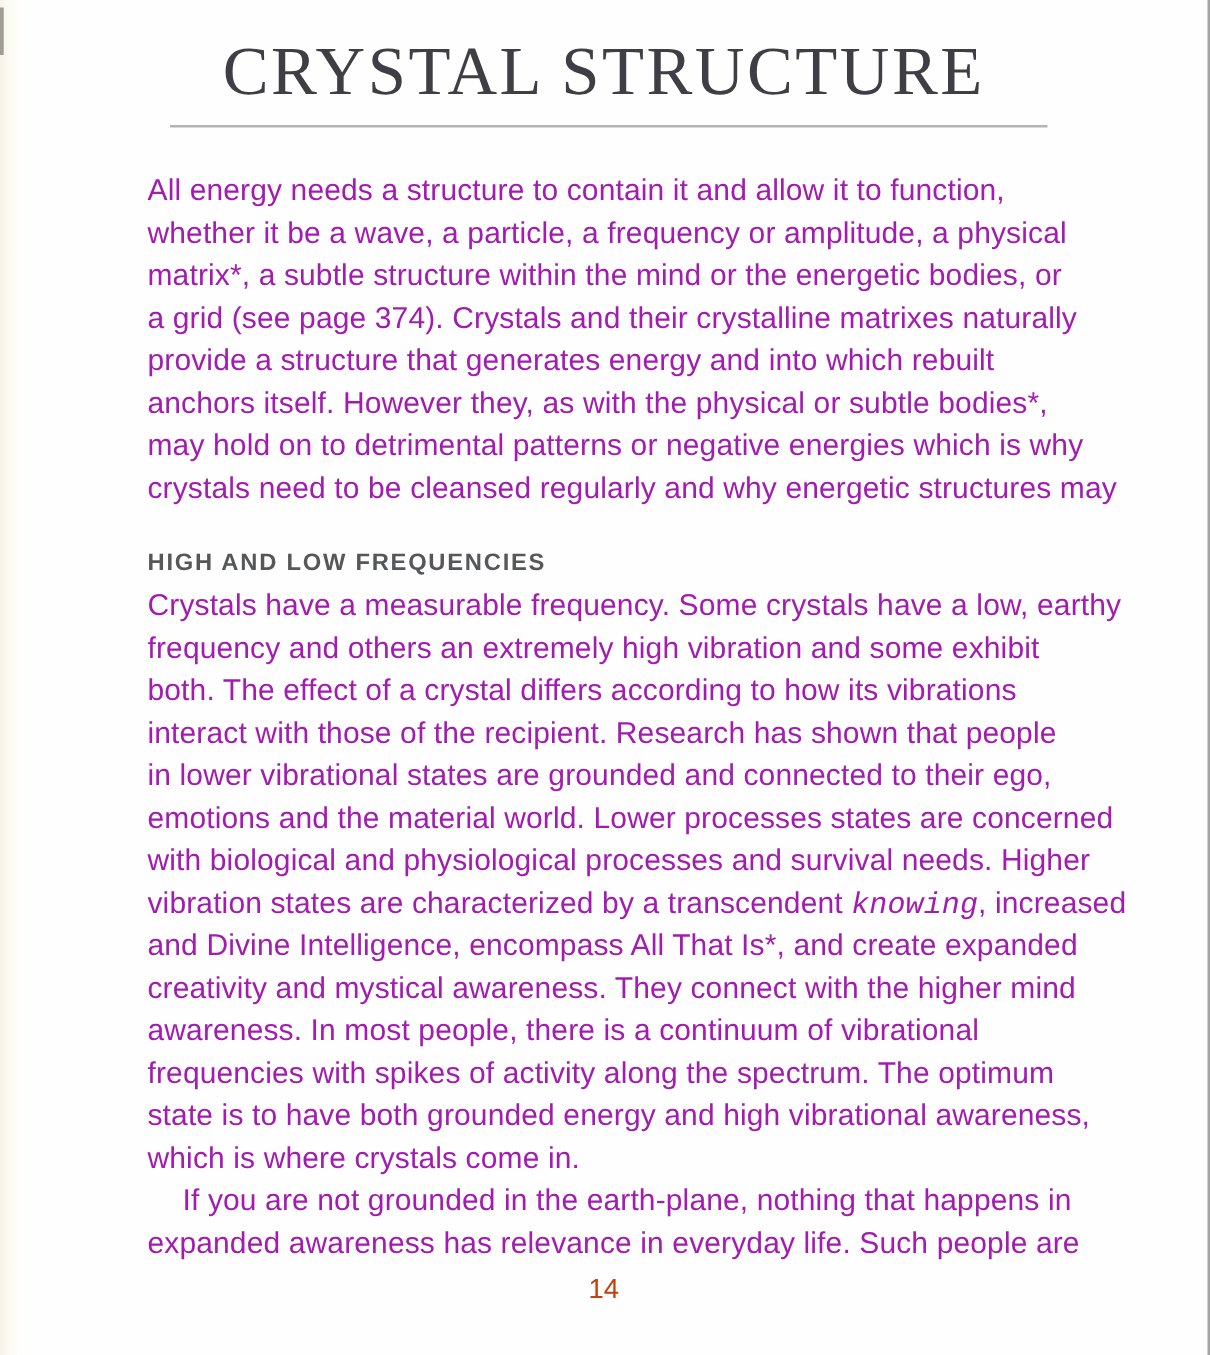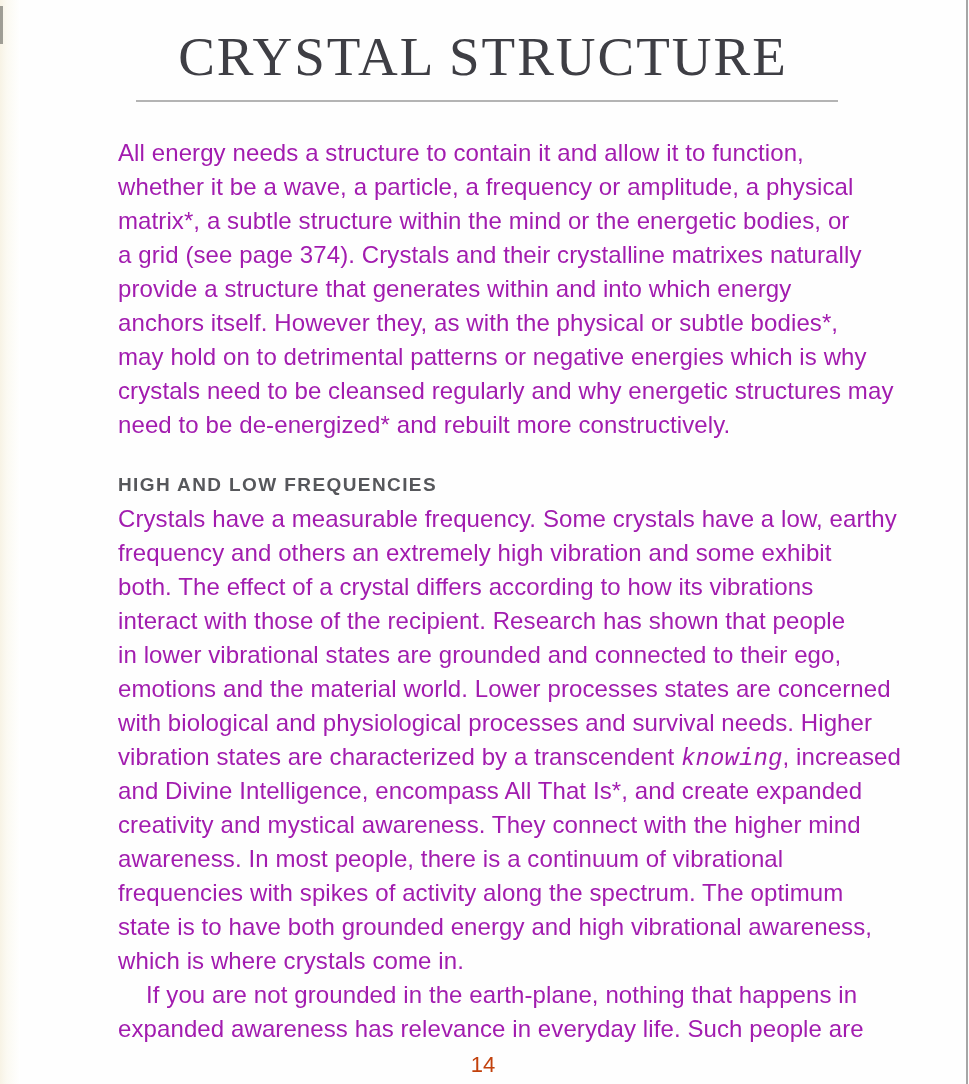--- a/index.html
+++ b/index.html
@@ -105,25 +105,24 @@
   <div class="content">
 
     <h1 class="title">CRYSTAL STRUCTURE</h1>
     <div class="title-divider"></div>
 
     <div class="para para1">
       <div class="line">All energy needs a structure to contain it and allow it to function,</div>
       <div class="line">whether it be a wave, a particle, a frequency or amplitude, a physical</div>
       <div class="line">matrix*, a subtle structure within the mind or the energetic bodies, or</div>
       <div class="line">a grid (see page 374). Crystals and their crystalline matrixes naturally</div>
-      <div class="line">provide a structure that generates within and into which energy</div>
+      <div class="line">provide a structure that generates energy and into which rebuilt</div>
       <div class="line">anchors itself. However they, as with the physical or subtle bodies*,</div>
       <div class="line">may hold on to detrimental patterns or negative energies which is why</div>
       <div class="line">crystals need to be cleansed regularly and why energetic structures may</div>
-      <div class="line">need to be de-energized* and rebuilt more constructively.</div>
     </div>
 
     <h2 class="section-heading">HIGH AND LOW FREQUENCIES</h2>
 
     <div class="para">
       <div class="line">Crystals have a measurable frequency. Some crystals have a low, earthy</div>
       <div class="line">frequency and others an extremely high vibration and some exhibit</div>
       <div class="line">both. The effect of a crystal differs according to how its vibrations</div>
       <div class="line">interact with those of the recipient. Research has shown that people</div>
       <div class="line">in lower vibrational states are grounded and connected to their ego,</div>

